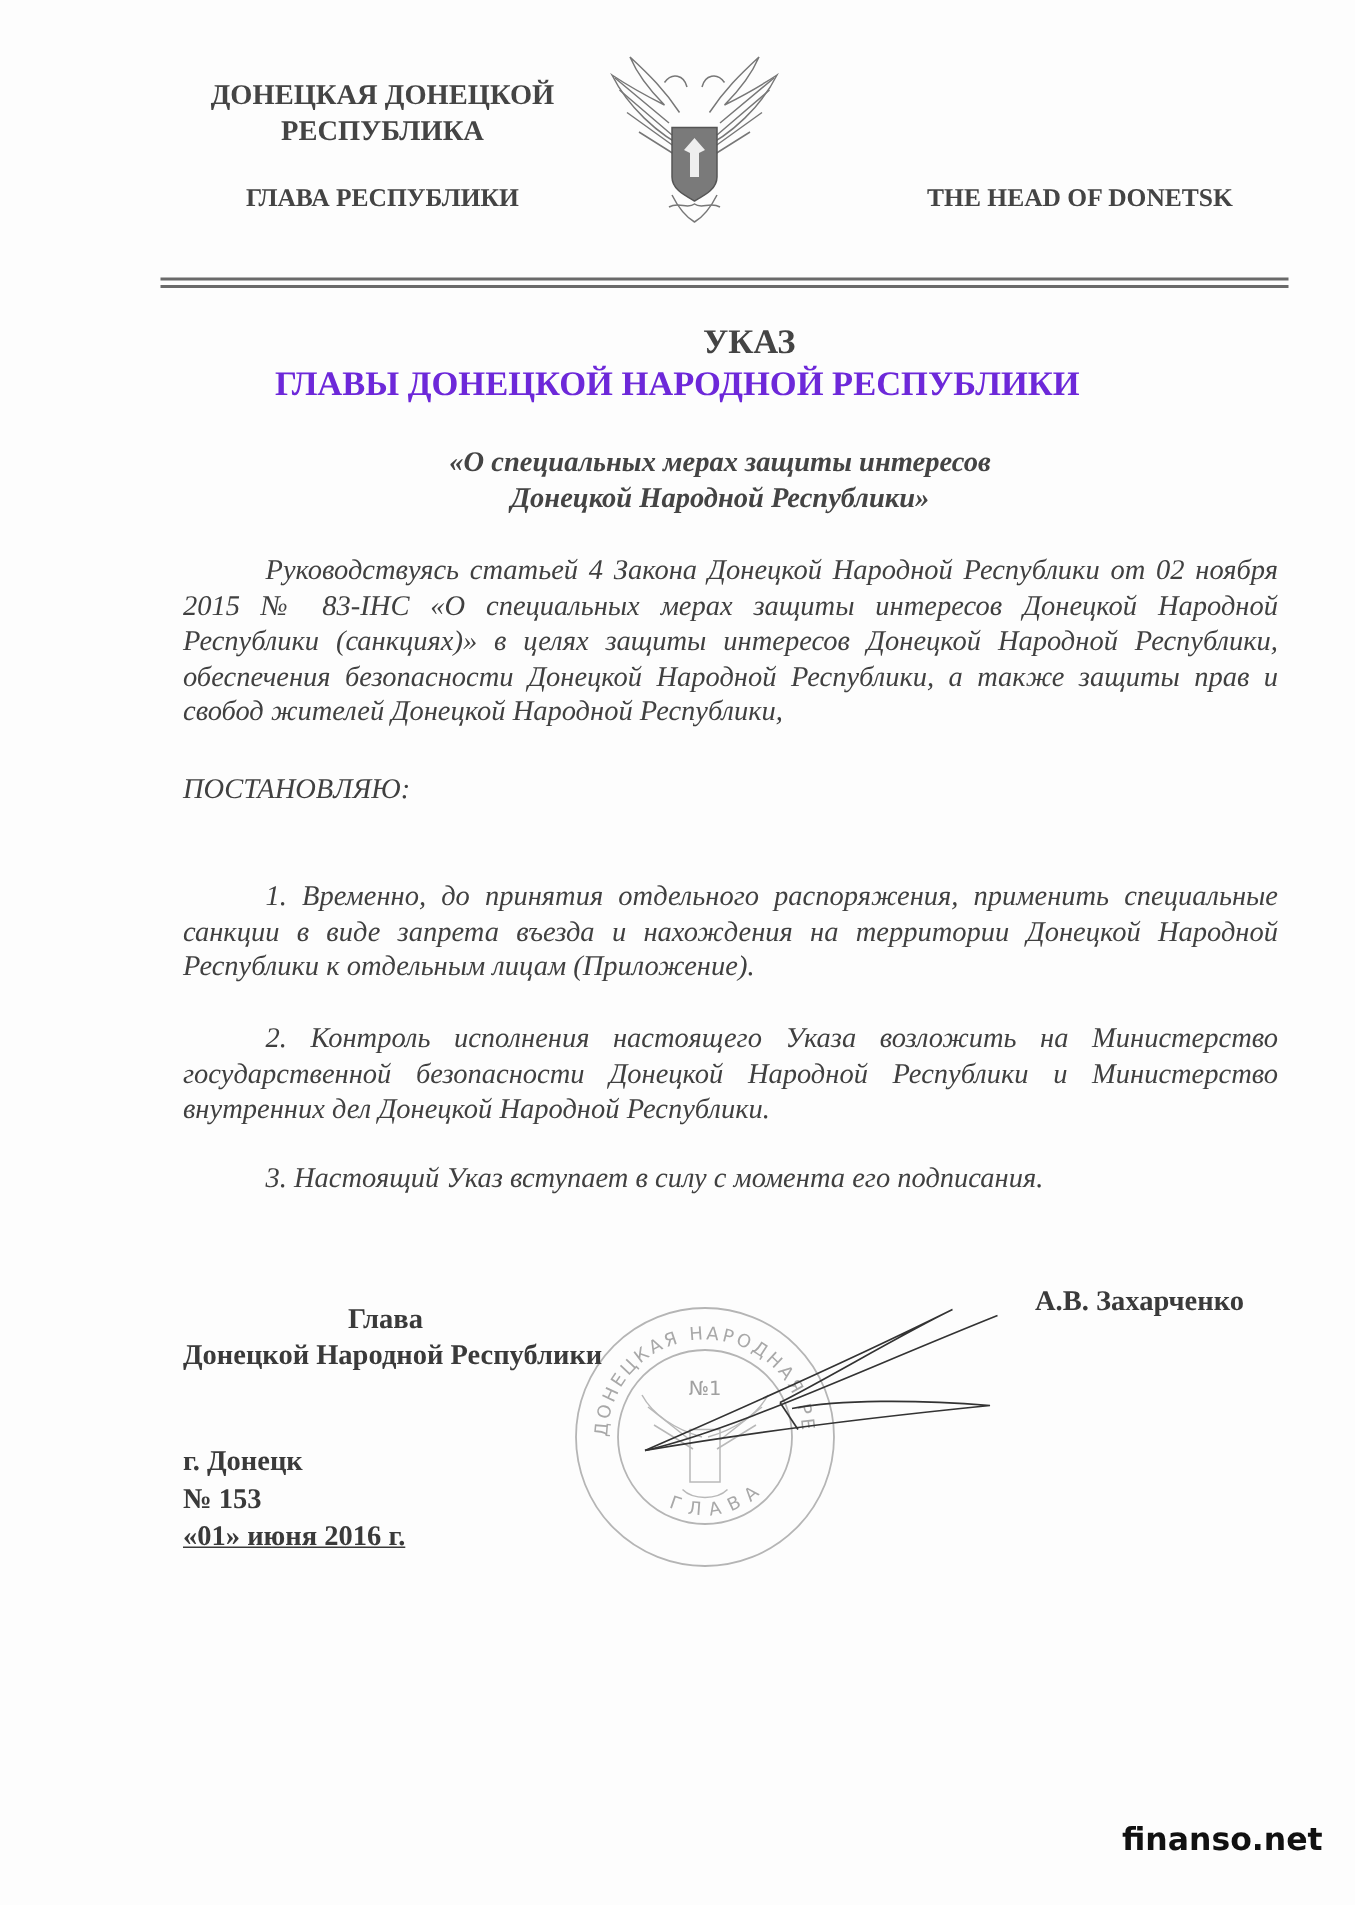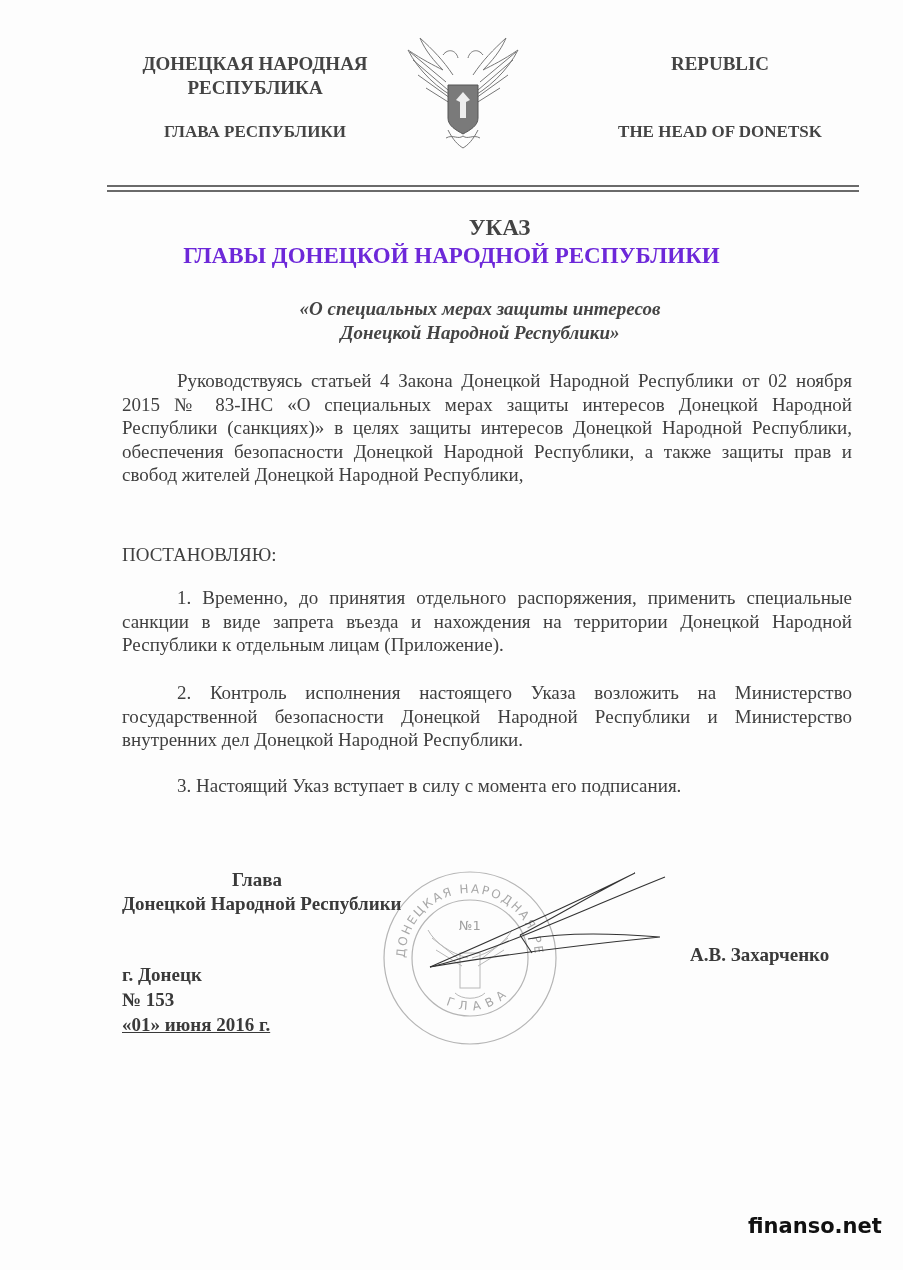--- a/index.html
+++ b/index.html
@@ -13,62 +13,61 @@
   #hdr-left-sub { left: 110px; width: 290px; top: 120px; font-size: 17px; }
   #hdr-right { left: 590px; width: 260px; top: 52px; }
   #hdr-right-sub { left: 580px; width: 280px; top: 120px; font-size: 17px; }
   #emblem { left: 398px; top: 30px; width: 130px; height: 130px; }
   .rule { left: 107px; width: 752px; height: 2px; background: #6a6a6a; }
   #rule1 { top: 185px; }
   #rule2 { top: 190px; }
   #title1 { left: 0; width: 903px; top: 214px; text-align: center; font-weight: bold; font-size: 23px; line-height: 28px; color: #444; padding-left: 48px; }
   #title2 { left: 0; width: 903px; top: 242px; text-align: center; font-weight: bold; font-size: 23px; line-height: 28px; color: #6d28d9; }
   #subtitle { left: 0; width: 960px; top: 297px; text-align: center; font-weight: bold; font-style: italic; font-size: 19px; line-height: 24px; color: #444; }
-  .para { left: 122px; width: 730px; font-size: 19px; line-height: 23.5px; text-align: justify; color: #404040; }
+  .para { left: 122px; width: 730px; font-size: 19px; line-height: 23.5px; text-align: justify; color: #404040; font-style: italic; }
   #preamble { top: 369px; text-indent: 55px; }
-  #decree { top: 515px; margin-top: 28px; }
+  #decree { top: 515px; }
   #item1 { top: 586px; text-indent: 55px; }
   #item2 { top: 681px; text-indent: 55px; }
   #item3 { top: 774px; text-indent: 55px; }
   .sig { font-weight: bold; font-size: 19px; line-height: 24px; color: #3a3a3a; }
   #sig-title1 { left: 122px; width: 270px; top: 868px; text-align: center; }
   #sig-title2 { left: 122px; width: 340px; top: 892px; }
-  #sig-name { left: 690px; top: 943px; }
+  #sig-name { left: 690px; top: 856px; }
   #place { left: 122px; top: 963px; }
   #number { left: 122px; top: 988px; }
   #date { left: 122px; top: 1013px; text-decoration: underline; }
   #seal { left: 380px; top: 868px; width: 180px; height: 180px; }
   #signature { left: 420px; top: 855px; width: 260px; height: 130px; }
   #watermark { left: 748px; top: 1214px; font-family: "DejaVu Sans", sans-serif; font-weight: bold; font-size: 21px; color: #111; }
 </style>
 </head>
 <body>
 
 <div class="abs hdr" id="hdr-left">
-  <div>ДОНЕЦКАЯ НАРОДНАЯ</div>
+  <div>ДОНЕЦКАЯ ДОНЕЦКОЙ</div>
   <div>РЕСПУБЛИКА</div>
 </div>
 <div class="abs hdr" id="hdr-left-sub">ГЛАВА РЕСПУБЛИКИ</div>
 
 <svg class="abs" id="emblem" viewBox="0 0 130 130">
   <g fill="none" stroke="#777" stroke-width="1">
     <path d="M62 70 C40 60 20 40 10 20 C25 30 35 35 45 40 C30 25 25 15 22 8 C35 20 45 30 55 45"></path>
     <path d="M68 70 C90 60 110 40 120 20 C105 30 95 35 85 40 C100 25 105 15 108 8 C95 20 85 30 75 45"></path>
     <path d="M15 30 L50 60 M20 45 L52 68 M28 58 L55 75 M12 22 L48 52"></path>
     <path d="M115 30 L80 60 M110 45 L78 68 M102 58 L75 75 M118 22 L82 52"></path>
     <path d="M45 25 C50 18 58 20 60 28 M85 25 C80 18 72 20 70 28"></path>
     <path d="M50 100 C55 110 60 115 65 118 C70 115 75 110 80 100"></path>
     <path d="M48 108 C55 104 60 110 65 106 C70 110 75 104 82 108"></path>
   </g>
   <path d="M50 55 L80 55 L80 88 C80 96 72 100 65 104 C58 100 50 96 50 88 Z" fill="#7a7a7a" stroke="#555" stroke-width="1"></path>
   <path d="M58 70 L65 62 L72 70 L68 72 L68 88 L62 88 L62 72 Z" fill="#eee"></path>
 </svg>
 
 <div class="abs hdr" id="hdr-right">
-  <div>REPUBLIC</div>
 </div>
 <div class="abs hdr" id="hdr-right-sub">THE HEAD OF DONETSK</div>
 
 <div class="abs rule" id="rule1"></div>
 <div class="abs rule" id="rule2"></div>
 
 <div class="abs" id="title1">УКАЗ</div>
 <div class="abs" id="title2">ГЛАВЫ ДОНЕЦКОЙ НАРОДНОЙ РЕСПУБЛИКИ</div>
 
 <div class="abs" id="subtitle">

